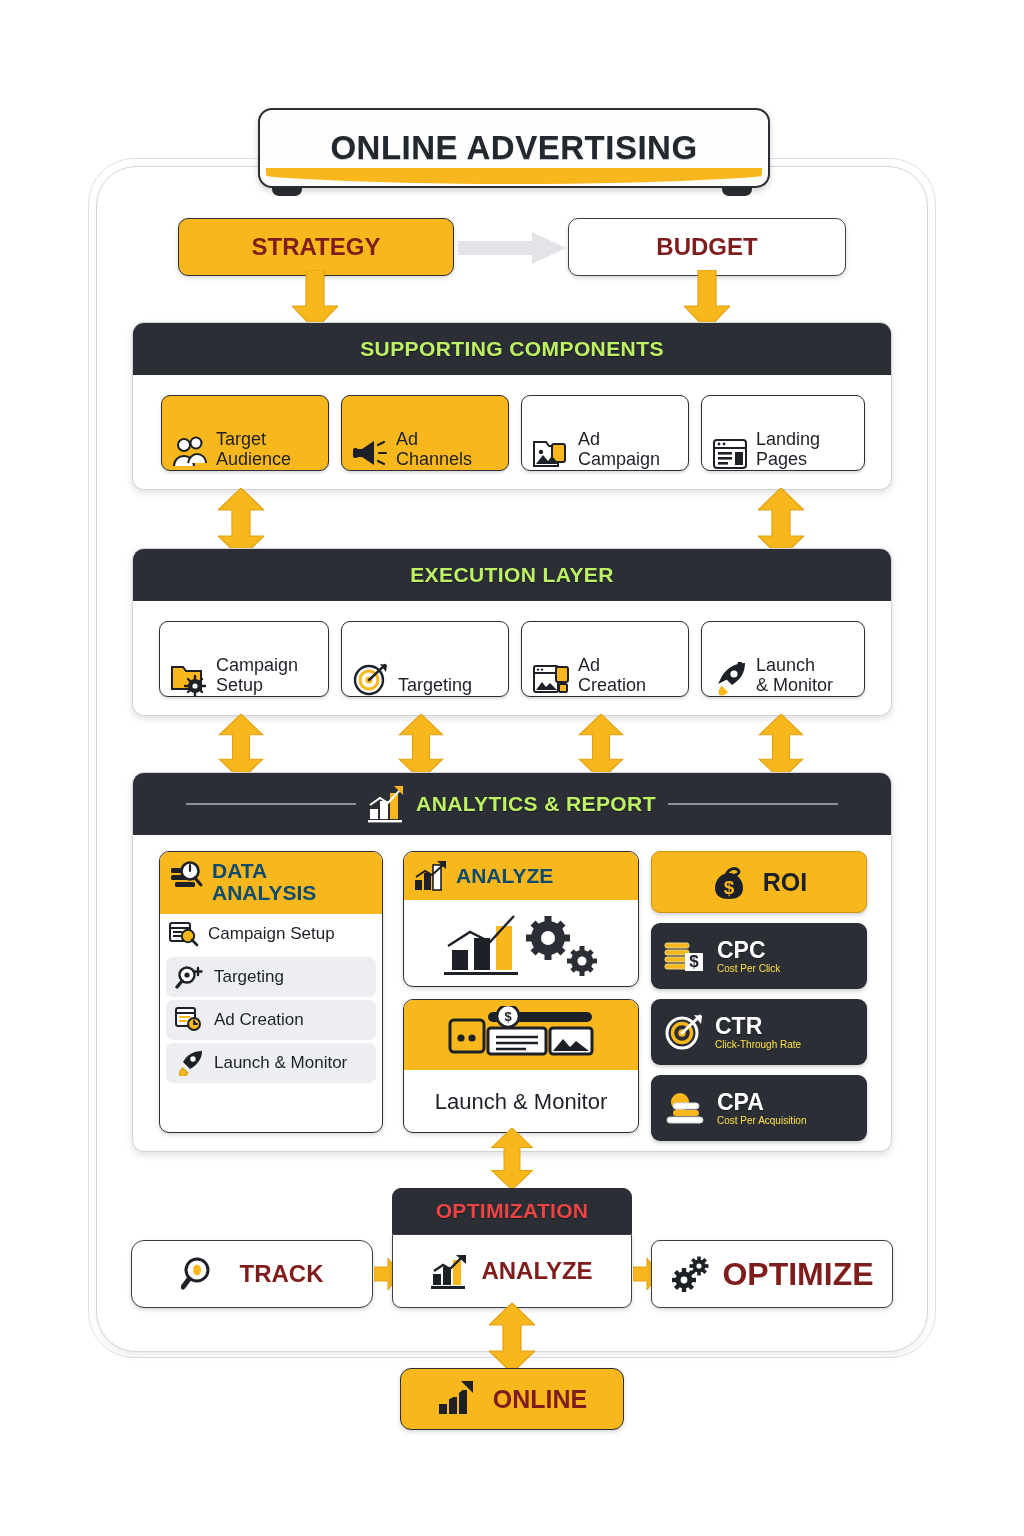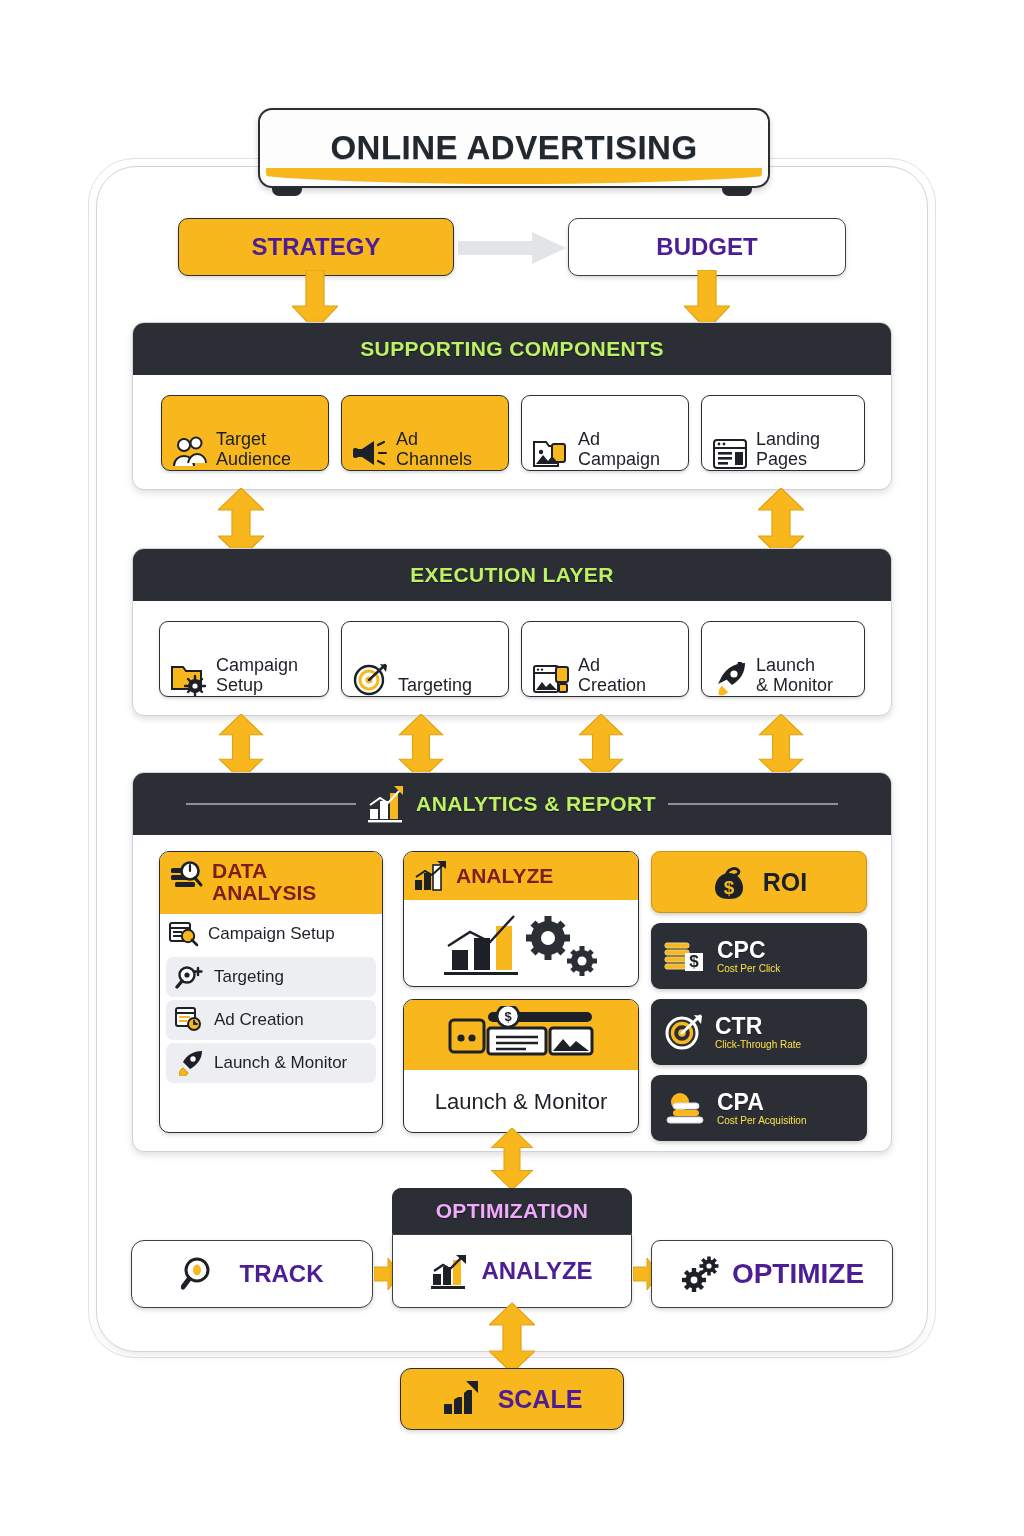--- a/index.html
+++ b/index.html
@@ -41,21 +41,21 @@
   .foot{ position:absolute; width:30px; height:14px; background:#2b2f35;
          border-radius:0 0 7px 7px; z-index:7; top:182px; }
   .foot.l{ left:272px; } .foot.r{ left:722px; }
 
   
   .box{ position:absolute; border-radius:10px; background:#fff;
         border:1.6px solid #2b2f35; display:flex; align-items:center;
         justify-content:center; box-shadow:0 2px 4px rgba(0,0,0,.16); }
   .box.yellow{ background:#f7b71d; }
   .box.light{ border-color:#3a3f46; }
-  .cap{ font-weight:bold; color:#4c1d95; }
+  .cap{ font-weight:bold; color:#7f1d1d; }
 
   .panel{ position:absolute; border-radius:12px; background:#fff;
           border:1.4px solid #cfd3d9; box-shadow:0 3px 7px rgba(0,0,0,.13);
           overflow:hidden; }
   .panel-head{
     position:absolute; left:0; top:0; width:100%; height:52px; background:#2b2f35;
     color:#bef264; font-weight:bold; font-size:21px; letter-spacing:.4px;
     display:flex; align-items:center; justify-content:center; gap:12px;
     text-shadow:0 1px 1px rgba(0,0,0,.5);
   }
@@ -72,33 +72,33 @@
   .ico{ flex:0 0 auto; display:block; }
 
   
   .arrow{ position:absolute; }
 
   
   .card{ position:absolute; border-radius:10px; overflow:hidden;
          border:1.5px solid #2b2f35; background:#fff;
          box-shadow:0 2px 4px rgba(0,0,0,.16); }
   .card-hd{ background:#f7b71d; display:flex; align-items:center; gap:8px;
-            padding:7px 10px; font-weight:bold; color:#7f1d1d; }
+            padding:7px 10px; font-weight:bold; color:#0c4a6e; }
   .list-row{ display:flex; align-items:center; gap:9px; padding:7px 9px;
              font-size:17px; color:#1d2127; }
   .list-row.alt{ background:#eceef1; border-radius:7px; margin:3px 6px; }
   .dark-chip{ position:absolute; border-radius:9px; background:#2b2f35;
               display:flex; align-items:center; gap:10px; padding:0 12px;
               box-shadow:0 2px 4px rgba(0,0,0,.2); }
   .dk-t{ color:#fff; font-weight:bold; font-size:23px; line-height:1.05;
          text-shadow:0 1px 1px rgba(0,0,0,.4); }
   .dk-s{ color:#fde047; font-size:10px; font-weight:normal; }
 
   .optim-head{
-    position:absolute; background:#2b2f35; color:#f0abfc; font-weight:bold;
+    position:absolute; background:#2b2f35; color:#ef4444; font-weight:bold;
     display:flex; align-items:center; justify-content:center;
     border-radius:9px 9px 0 0; font-size:21px; letter-spacing:.3px;
     text-shadow:0 1px 1px rgba(0,0,0,.5); border:1.5px solid #2b2f35;
   }
 </style>
 </head>
 <body>
 
 <div id="stage">
 
@@ -529,31 +529,31 @@
             <path d="M0 9.5V5.5"></path>
             <path d="M-9.5 0H-5.5"></path>
             <path d="M9.5 0H5.5"></path>
           <path d="M-6.7 -6.7l2.8 2.8"></path>
             <path d="M6.7 6.7l-2.8 -2.8"></path>
             <path d="M6.7 -6.7l-2.8 2.8"></path>
             <path d="M-6.7 6.7l2.8 -2.8"></path>
         </g>
       </g>
     </svg>
-    <span class="cap" style="font-size:28px;">OPTIMIZE</span>
+    <span class="cap" style="font-size:32px;">OPTIMIZE</span>
   </div>
 
   <svg class="arrow" style="left:489px; top:1302px;" width="46" height="72" viewBox="0 0 46 70">
     <path d="M23 0 L46 22 H32 V48 H46 L23 70 L0 48 H14 V22 H0 Z" fill="#f7b71d" stroke="#e0a313" stroke-width="1.2"></path>
     </svg>
 
   <div class="box yellow" style="left:400px; top:1368px; width:224px; height:62px; gap:14px; border-radius:11px;">
     <svg width="42" height="38" viewBox="0 0 42 38">
       <rect x="2" y="24" width="8" height="10" fill="#1d2127"></rect>
       <rect x="12" y="17" width="8" height="17" fill="#1d2127"></rect>
       <rect x="22" y="10" width="8" height="24" fill="#1d2127"></rect>
       <path d="M2 22C10 20 20 14 30 4" stroke="#f7b71d" stroke-width="2.6" fill="none"></path>
       <path d="M24 1h12v12z" fill="#1d2127"></path>
     </svg>
-    <span class="cap" style="font-size:25px;">SCALE</span>
+    <span class="cap" style="font-size:25px;">ONLINE</span>
   </div>
 
 </div>
 
 </body></html>

